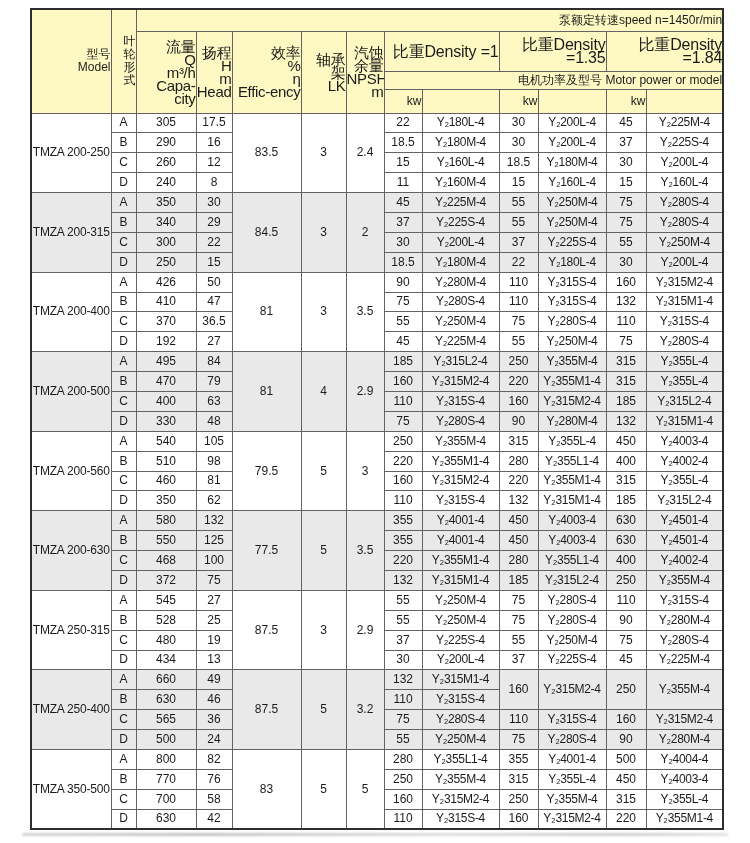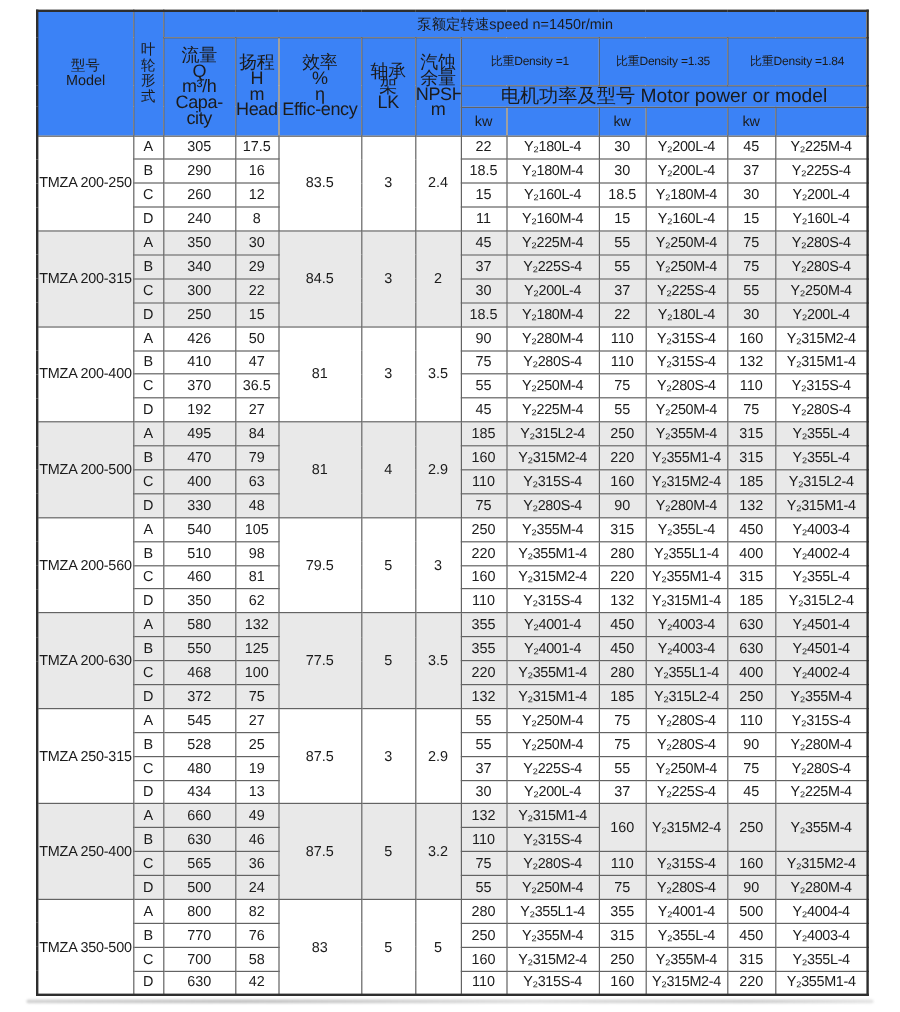--- a/index.html
+++ b/index.html
@@ -14,37 +14,38 @@
     border:2px solid #2e2e2e;
   }
   th,td{
     border:1px solid #636363;
     padding:0;margin:0;
     text-align:center;vertical-align:middle;
     font-size:12px;line-height:13px;
     overflow:hidden;white-space:nowrap;
   }
   thead th{
-    background:#3b82f6;
+    background:#fef9c3;
     font-weight:normal;
     white-space:pre-line;
+    text-align:right;
   }
   thead tr.h1{height:22px;}
   thead tr.h2{height:40px;}
   thead tr.h3{height:18px;}
   thead tr.h4{height:24px;}
   tbody tr{height:19.9px;}
   tbody tr.band td{background:#e9e9e9;}
   tbody tr.group-start td{border-top:1.5px solid #3d3d3d;}
   td.model{letter-spacing:-0.2px;margin-left:40px;}
   td.mm{letter-spacing:-0.3px;}
   th.spec-h{font-size:15px;letter-spacing:-0.3px;line-height:13px;}
   th.speed-h{font-size:12px;}
-  th.density-h{font-size:10px;letter-spacing:-0.2px;}
-  th.motor-h{font-size:16px;}
+  th.density-h{font-size:16px;letter-spacing:-0.2px;}
+  th.motor-h{font-size:12px;}
   .scan-smudge{
     position:absolute;left:22px;top:833px;width:706px;height:3px;
     background:linear-gradient(to right,
       rgba(110,110,110,.30),rgba(120,120,120,.45) 25%,
       rgba(120,120,120,.25) 60%,rgba(130,130,130,.40) 85%,
       rgba(120,120,120,.20));
     filter:blur(1.1px);border-radius:2px;
   }
 </style>
 </head>

